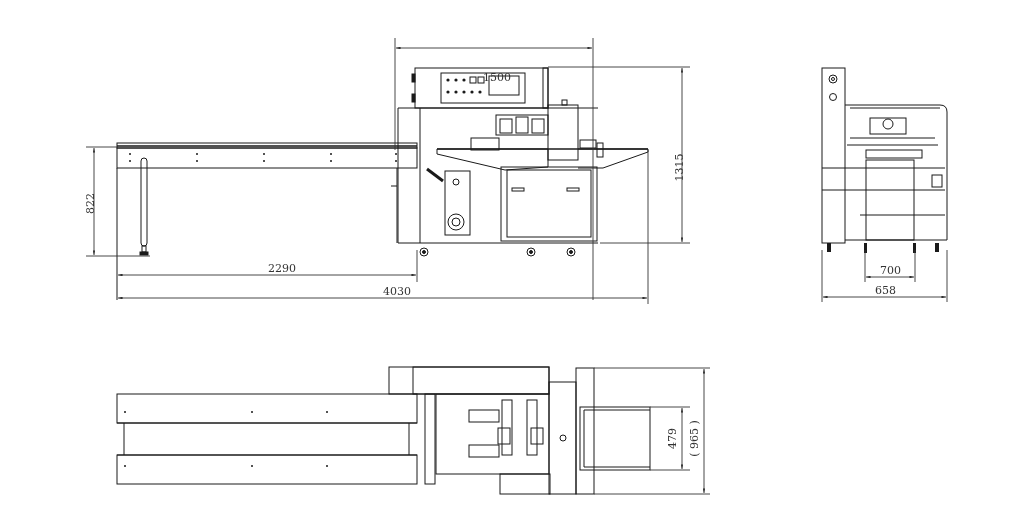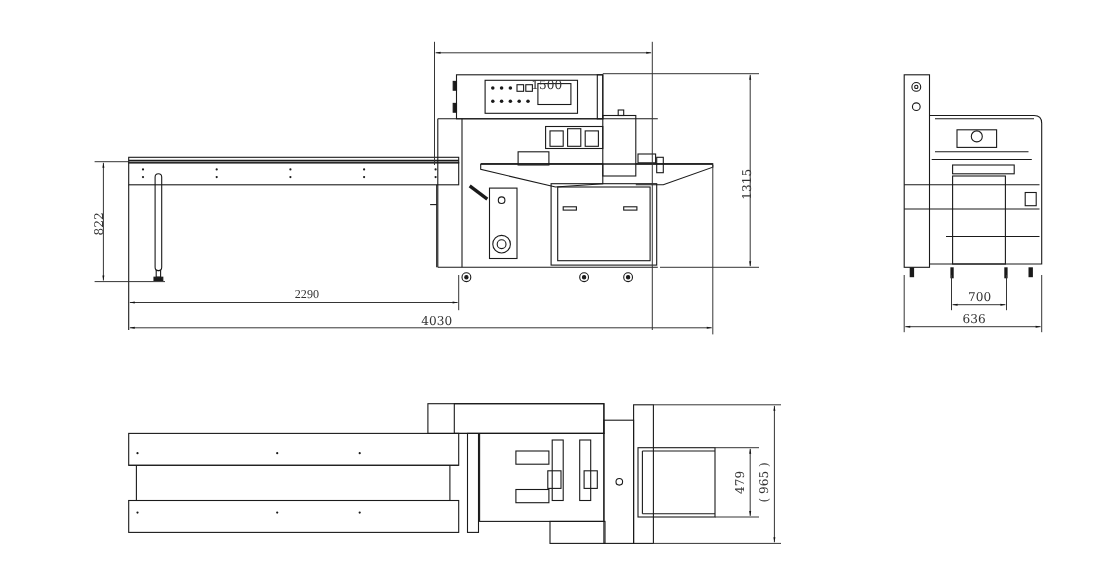--- a/index.html
+++ b/index.html
@@ -207,18 +207,18 @@
       <line x1="650" y1="470" x2="690" y2="470"></line>
       <line x1="682" y1="408" x2="682" y2="469" marker-start="url(#arr)" marker-end="url(#arr)"></line>
       <line x1="704" y1="369" x2="704" y2="493" marker-start="url(#arr)" marker-end="url(#arr)"></line>
     </g>
   </g>
 </svg>
 
 <span class="dim-label" style="left:483px; top:37px;margin-top:35px;">1500</span>
 <span class="dim-label vert" style="left:665px; top:162px;">1315</span>
 <span class="dim-label vert" style="left:80px; top:198px;">822</span>
-<span class="dim-label" style="left:268px; top:263px;font-family:Liberation Serif, serif;">2290</span>
+<span class="dim-label" style="left:268px; top:263px;">2290</span>
 <span class="dim-label" style="left:383px; top:286px;">4030</span>
 <span class="dim-label" style="left:880px; top:265px;">700</span>
-<span class="dim-label" style="left:875px; top:285px;">636</span>
+<span class="dim-label" style="left:875px; top:285px;">658</span>
 <span class="dim-label vert" style="left:662px; top:433px;">479</span>
 <span class="dim-label vert" style="left:676px; top:433px;">( 965 )</span>
 
 </body></html>

